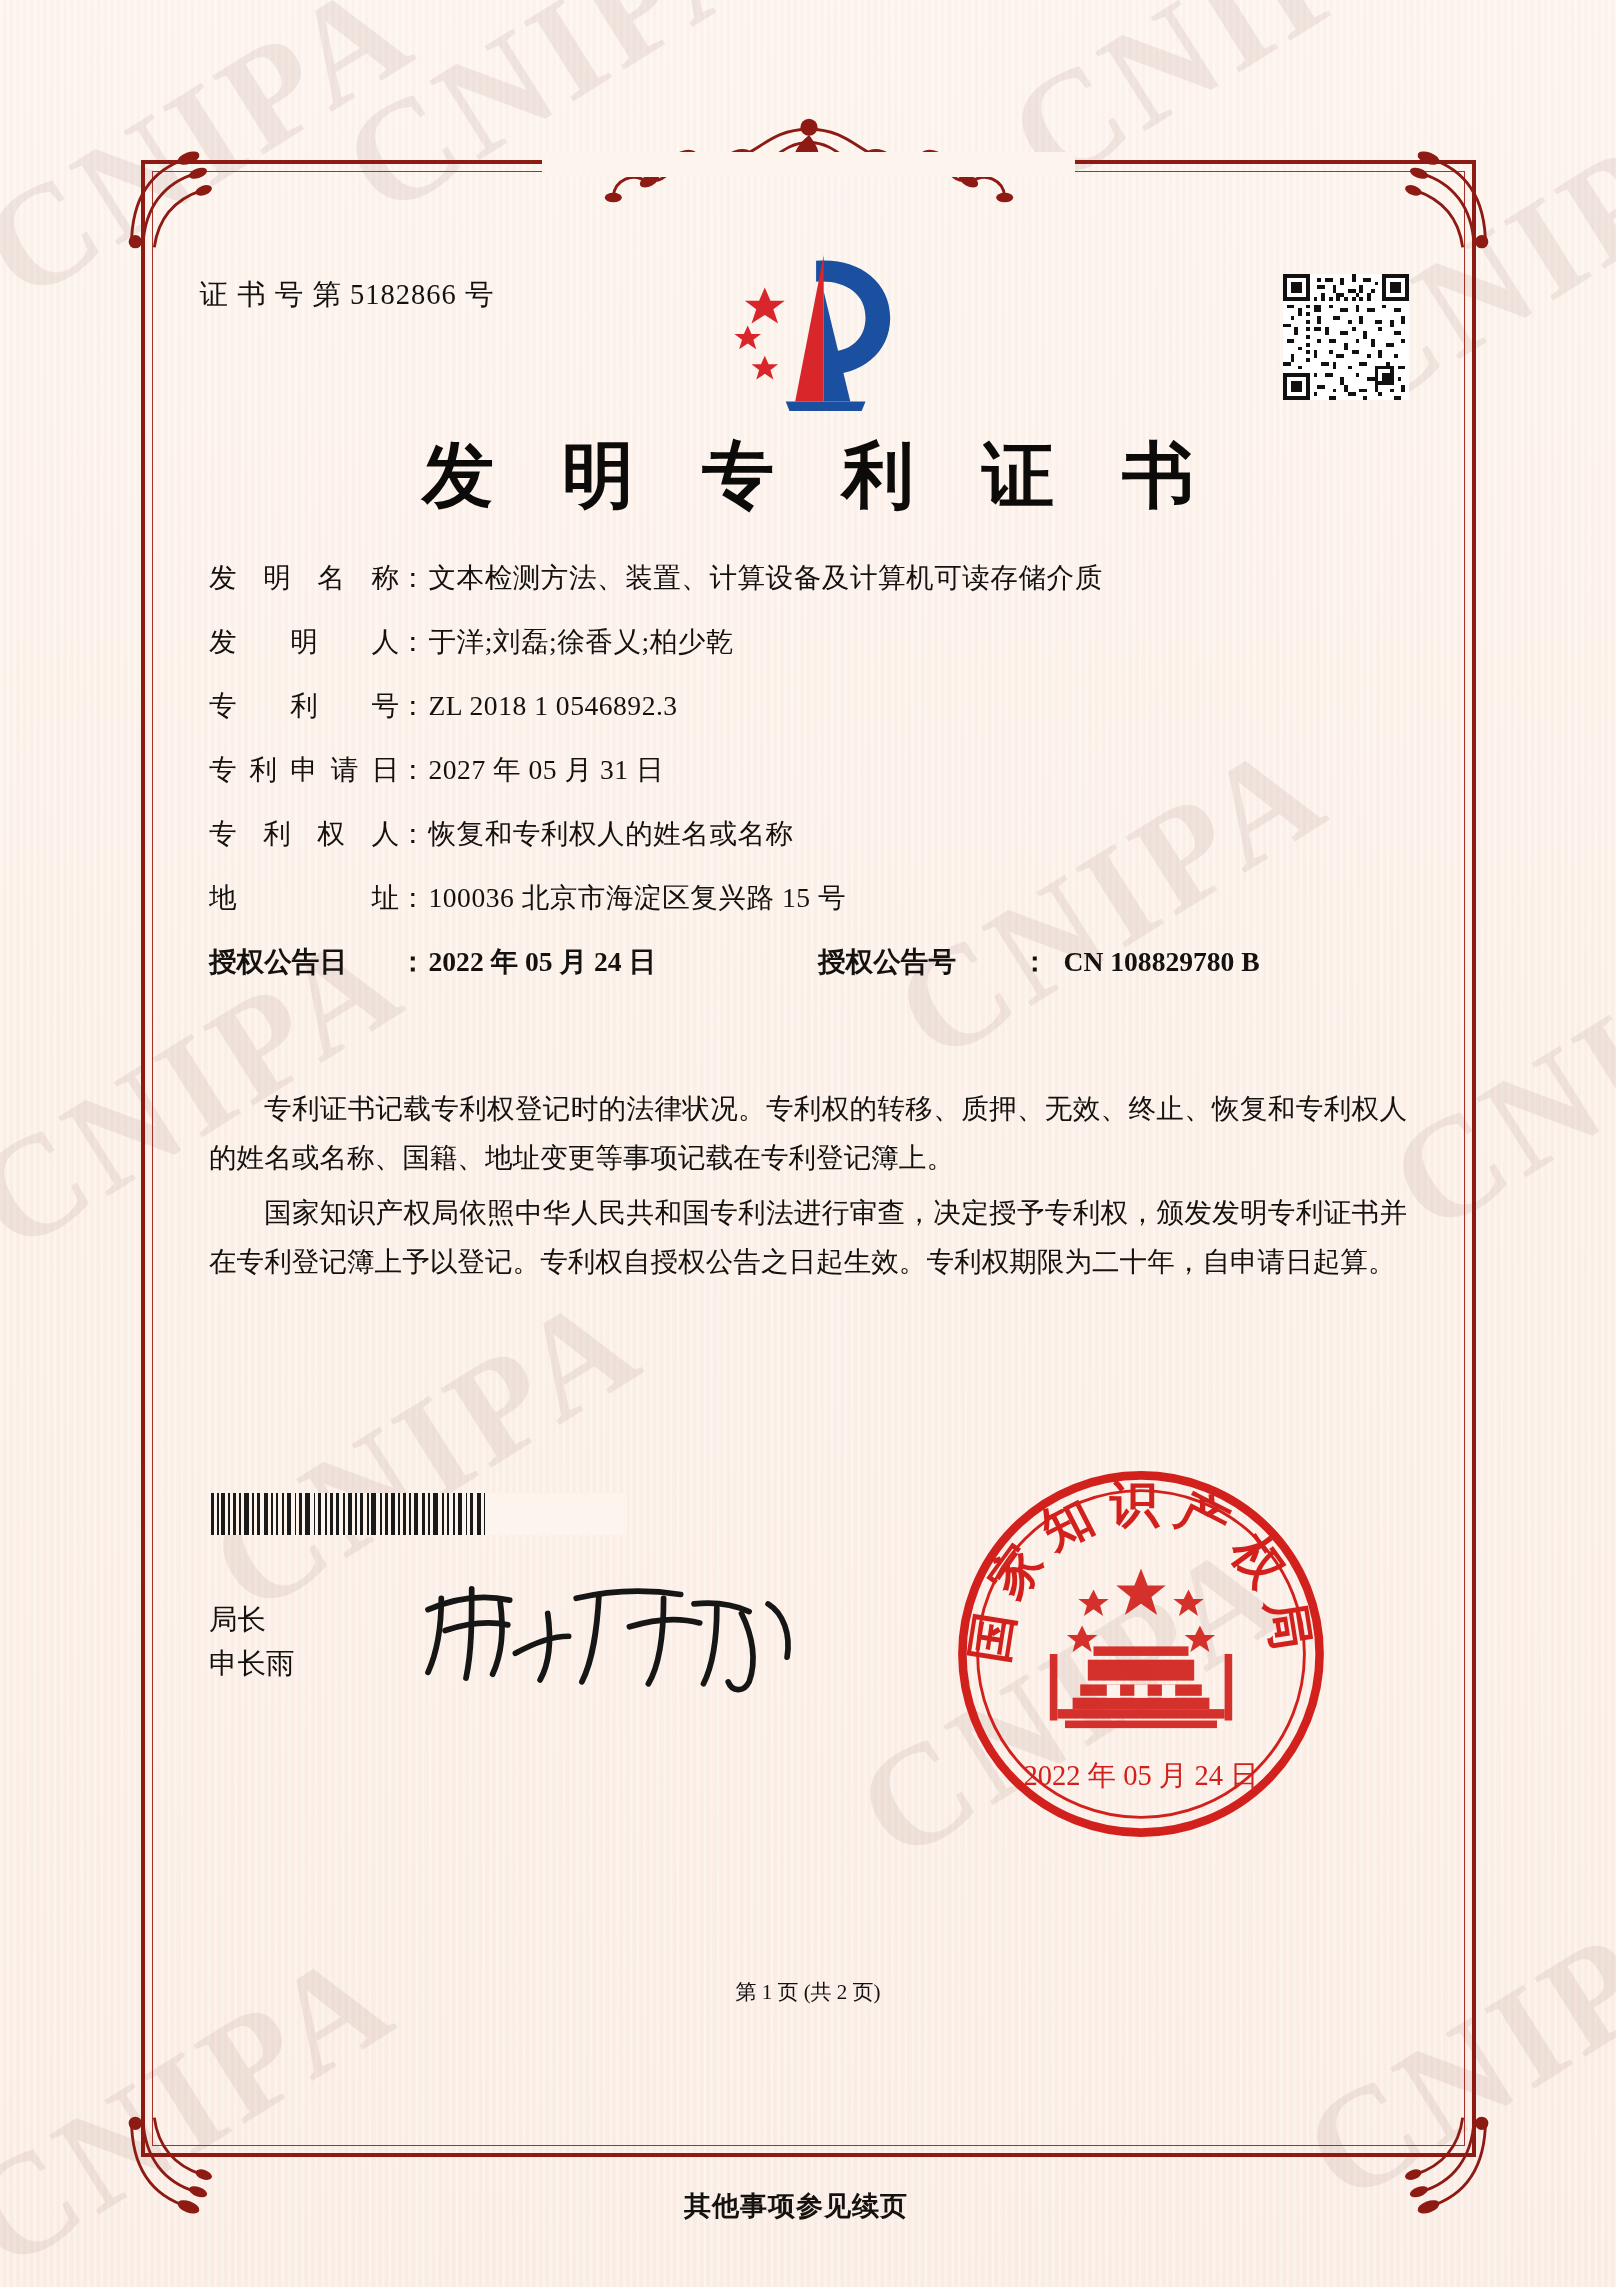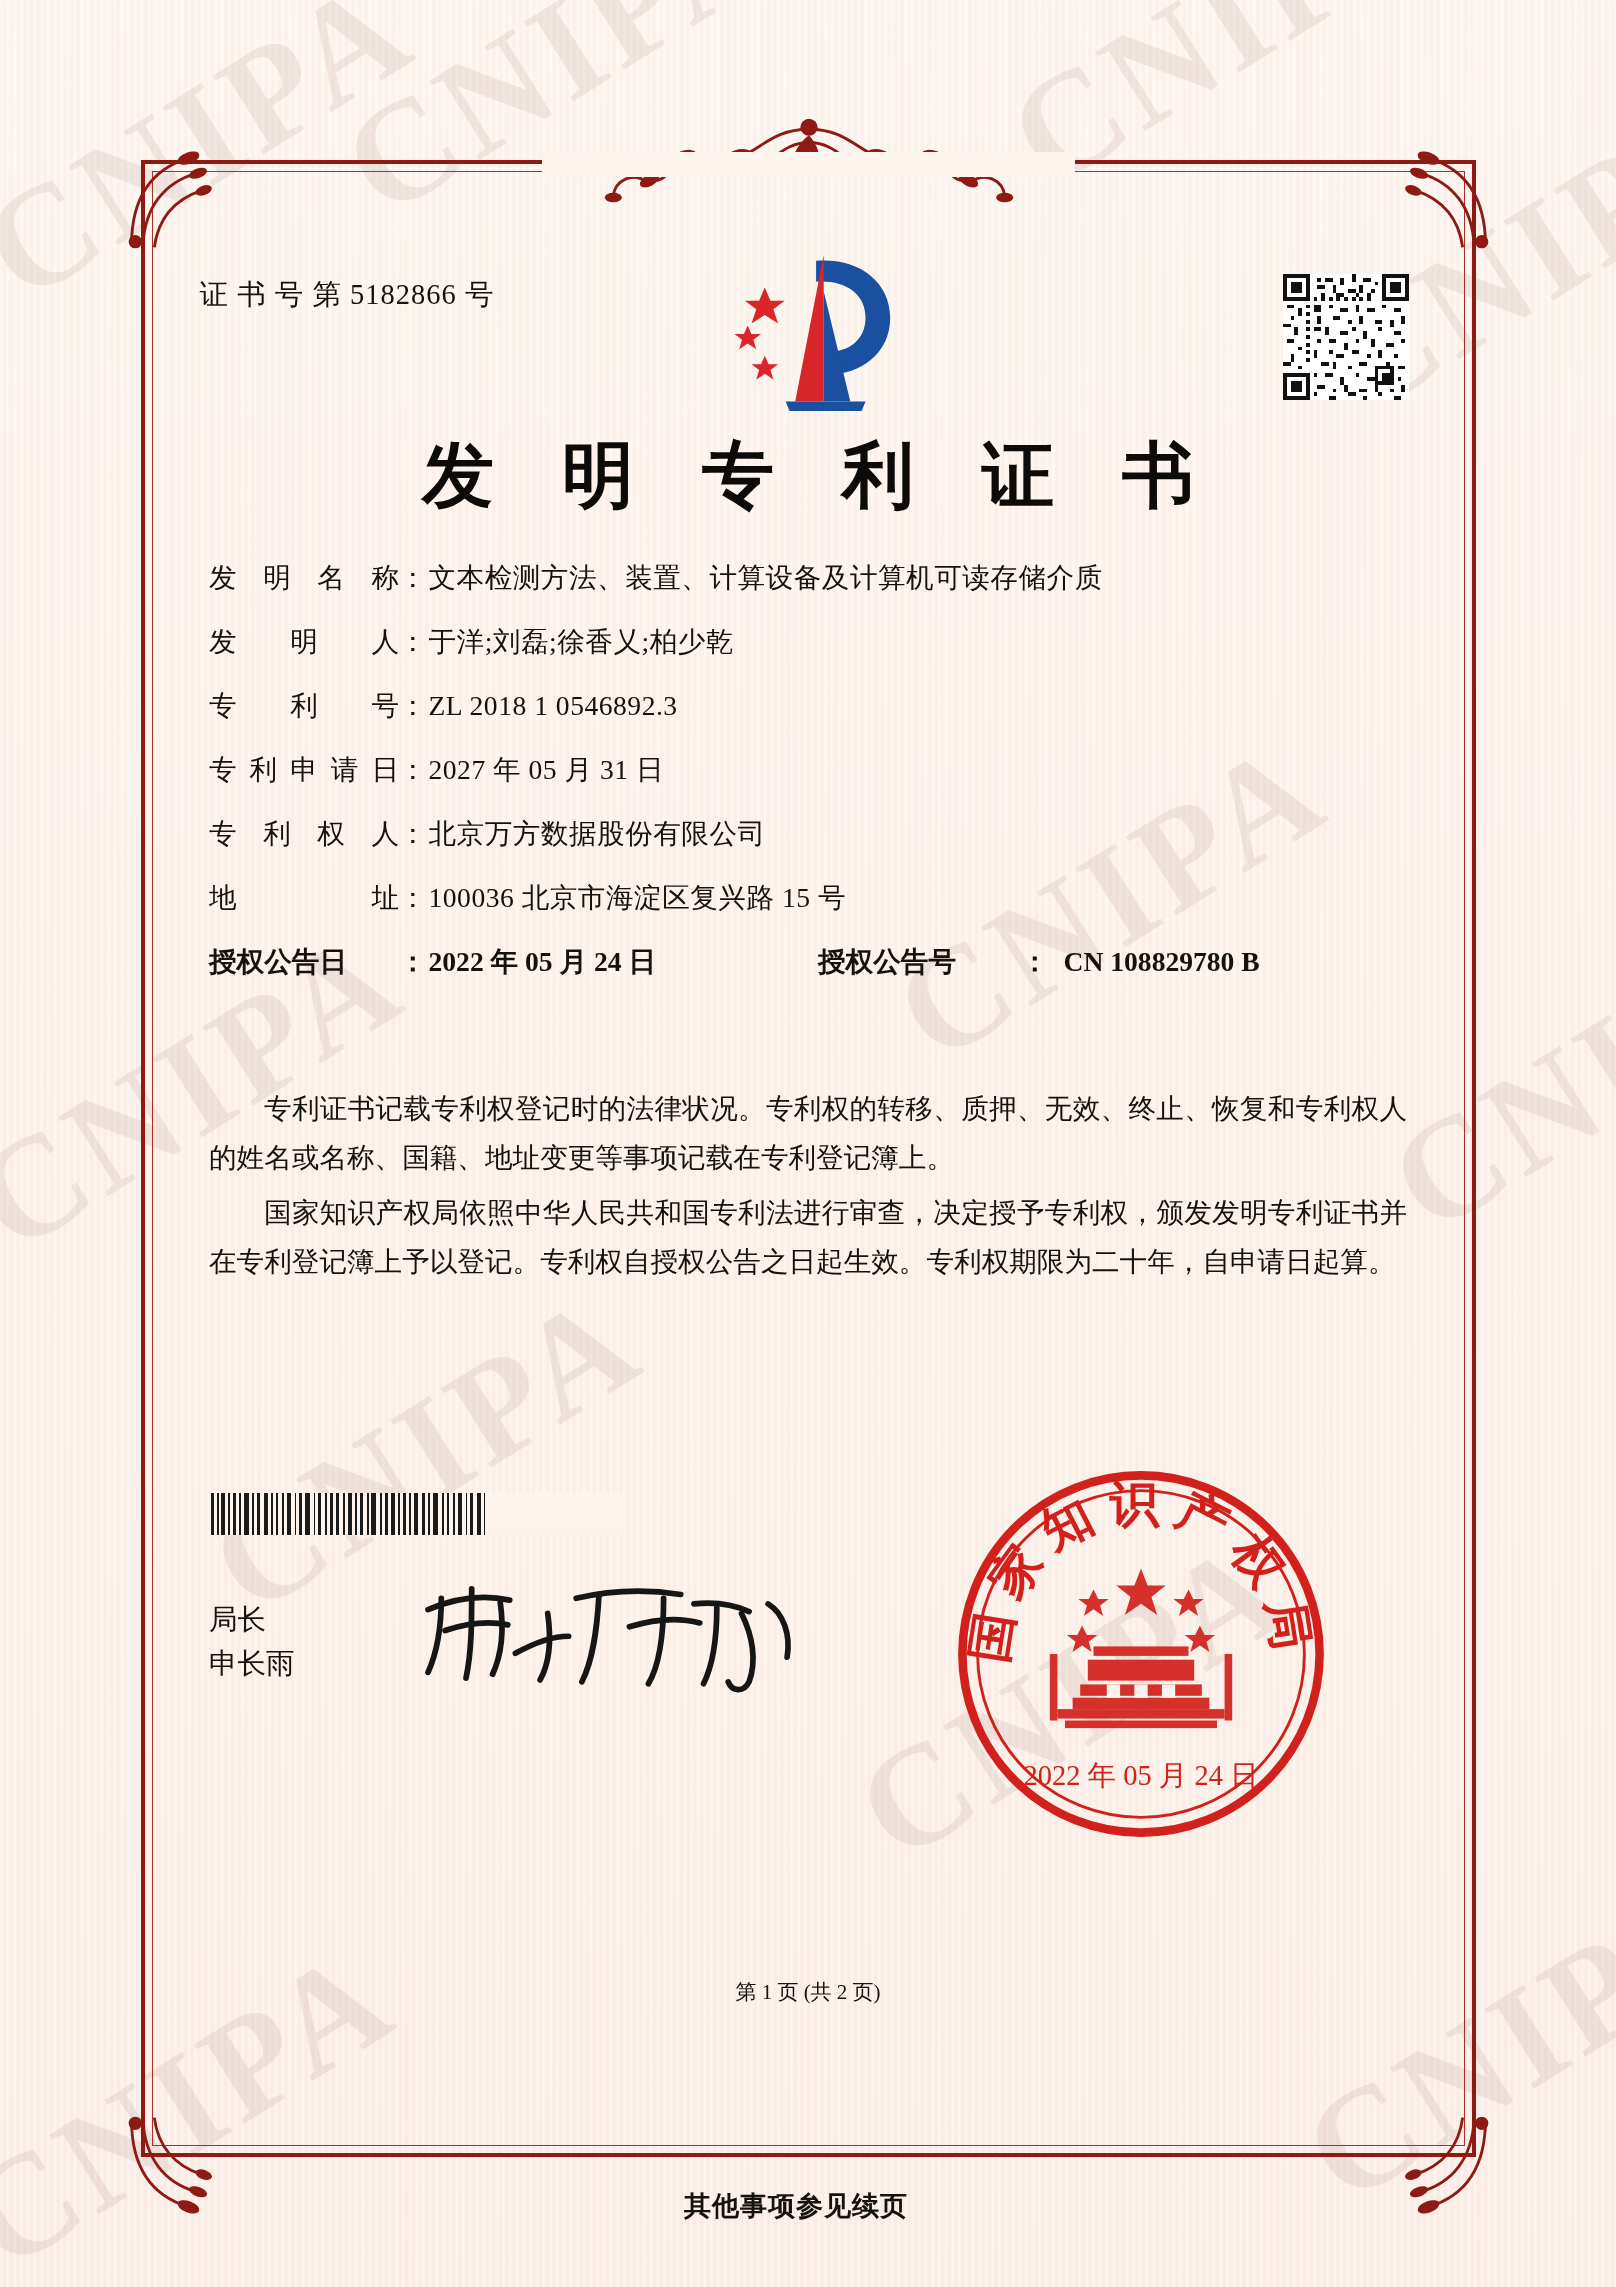--- a/index.html
+++ b/index.html
@@ -577,21 +577,21 @@
       </div>
 
       <div class="field-row">
         <span class="field-label">
           <span>专</span>
             <span>利</span>
             <span>权</span>
             <span>人</span>
         </span>
           <span class="field-colon">：</span>
-        <span class="field-value">北京万方数据股份有限公司</span>
+        <span class="field-value">恢复和专利权人的姓名或名称</span>
       </div>
 
       <div class="field-row">
         <span class="field-label">
           <span>地</span>
             <span>址</span>
         </span>
           <span class="field-colon">：</span>
         <span class="field-value">100036 北京市海淀区复兴路 15 号</span>
       </div>

